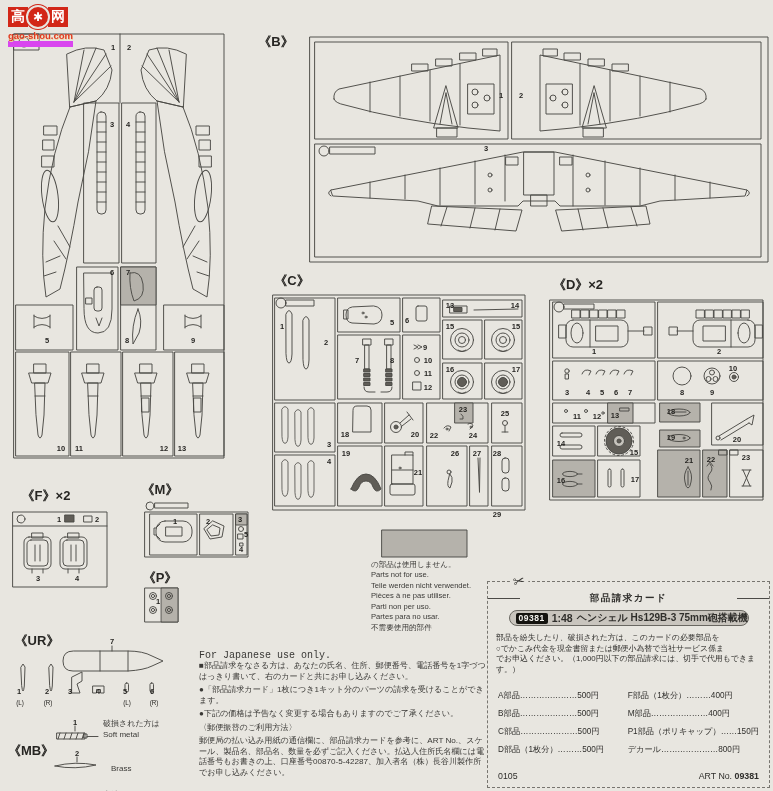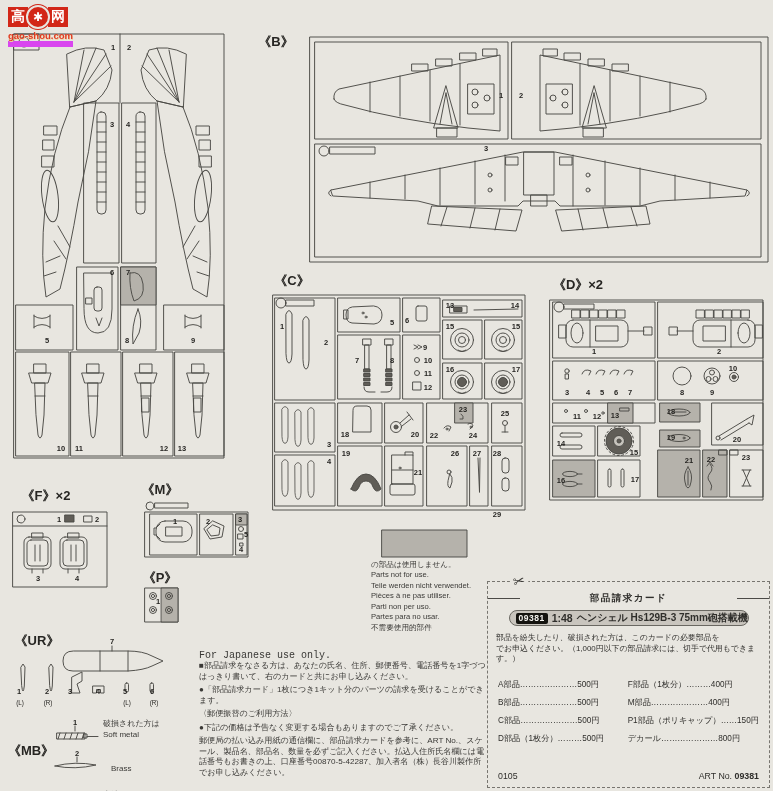--- a/index.html
+++ b/index.html
@@ -567,40 +567,41 @@
       <div>Parti non per uso.</div>
       <div>Partes para no usar.</div>
       <div>不需要使用的部件</div>
     </div>
 
 <div class="instructions">
   <div class="ins-heading">For Japanese use only.</div>
   <div class="ins-paras">
         <div>■部品請求をなさる方は、あなたの氏名、住所、郵便番号、電話番号を1字づつはっきり書いて、右のカードと共にお申し込みください。</div>
         <div>●「部品請求カード」1枚につき1キット分のパーツの請求を受けることができます。</div>
+        <div>●下記の価格は予告なく変更する場合もありますのでご了承ください。</div>
         <div>〈郵便振替のご利用方法〉</div>
-        <div>●下記の価格は予告なく変更する場合もありますのでご了承ください。</div>
         <div>郵便局の払い込み用紙の通信欄に、部品請求カードを参考に、ART No.、スケール、製品名、部品名、数量を必ずご記入ください。払込人住所氏名欄には電話番号もお書きの上、口座番号00870-5-42287、加入者名（株）長谷川製作所でお申し込みください。</div>
       </div>
 </div>
 
 <div class="card">
   <span class="scissors">✂</span>
   <div class="card-header">
     <span class="hline"></span>
     <span>部品請求カード</span>
     <span class="hline"></span>
   </div>
   <div class="pill">
     <span class="code">09381</span>
     <span class="scale">1:48</span>
     <span class="kit">ヘンシェル Hs129B-3 75mm砲搭載機</span>
   </div>
   <div class="card-body">
         <div>部品を紛失したり、破損された方は、このカードの必要部品を</div>
+        <div>○でかこみ代金を現金書留または郵便小為替で当社サービス係ま</div>
         <div>でお申込ください。（1,000円以下の部品請求には、切手で代用もできます。）</div>
       </div>
   <div class="prices">
     <span>A部品…………………500円</span>
     <span>F部品（1枚分）………400円</span>
     <span>B部品…………………500円</span>
     <span>M部品…………………400円</span>
     <span>C部品…………………500円</span>
     <span>P1部品（ポリキャップ）……150円</span>
     <span>D部品（1枚分）………500円</span>

